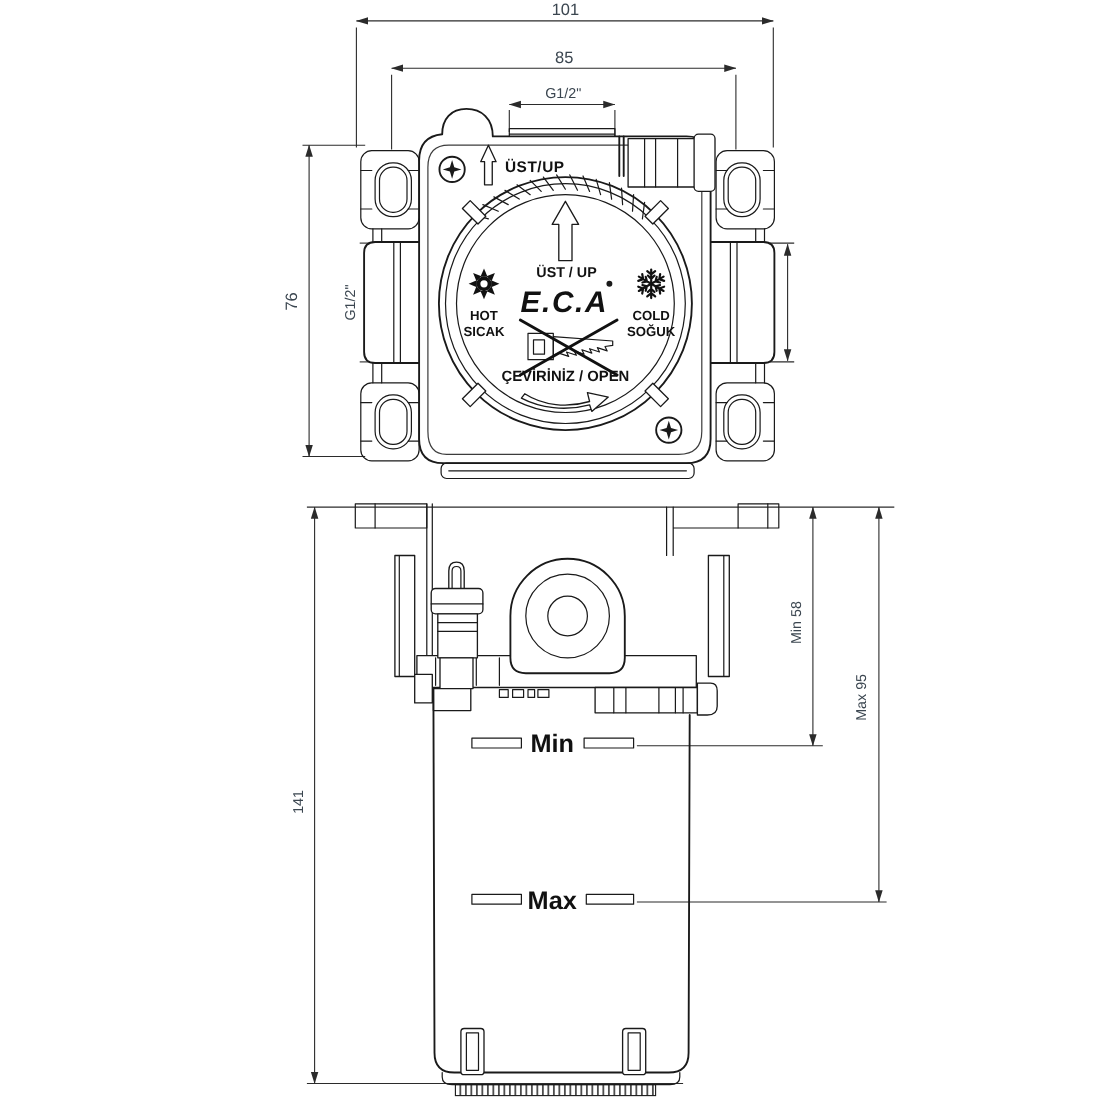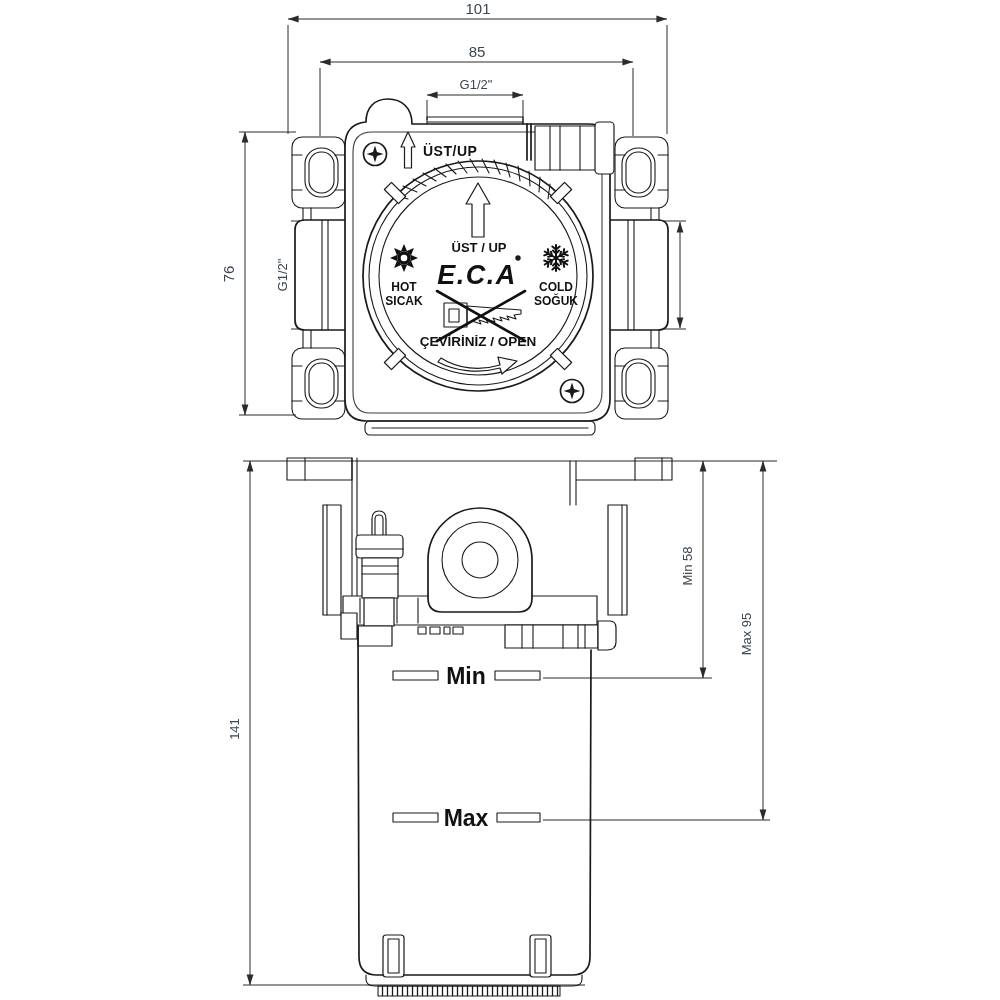--- a/index.html
+++ b/index.html
@@ -1,16 +1,16 @@
 <!DOCTYPE html>
 <html><head>
 <meta charset="utf-8">
 <style>
   html,body { margin:0; padding:0; background:#ffffff; }
-  .canvas { position:relative; width:836px; height:1000px; background:#fff; overflow:hidden; }
+  .canvas { position:relative; width:836px; height:1000px; background:#fff; overflow:hidden;padding-left:36px; }
   svg text { font-family:"Liberation Sans","DejaVu Sans",sans-serif; }
   .ln   { fill:none; stroke:#1a1a1a; stroke-width:1.7; stroke-linejoin:round; stroke-linecap:round; }
   .ln1  { fill:none; stroke:#1a1a1a; stroke-width:1.1; stroke-linejoin:round; stroke-linecap:round; }
   .lnw  { fill:#ffffff; stroke:#1a1a1a; stroke-width:1.7; stroke-linejoin:round; }
   .lnw1 { fill:#ffffff; stroke:#1a1a1a; stroke-width:1.2; stroke-linejoin:round; }
   .dim  { fill:none; stroke:#2b2b2b; stroke-width:1; }
   .blk  { fill:#1a1a1a; stroke:none; }
   .dimtxt { font-size:15px; fill:#3b4650; }
   .dimtxt-s { font-size:13px; fill:#3b4650; }
   .lbl  { fill:#111111; font-weight:bold; }

